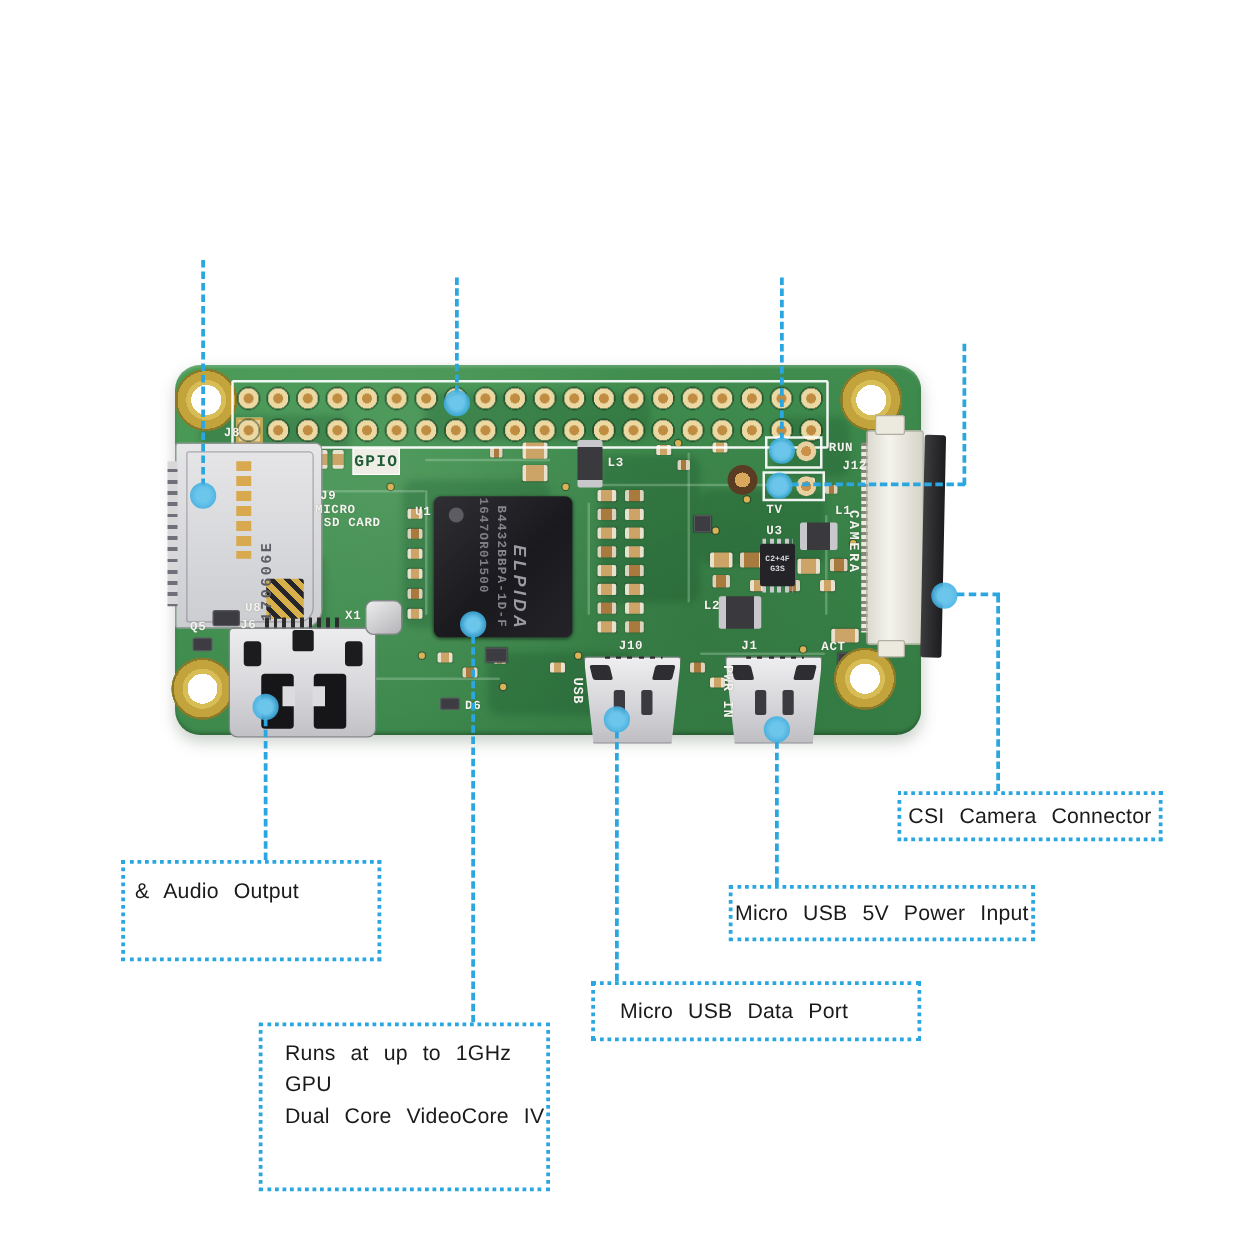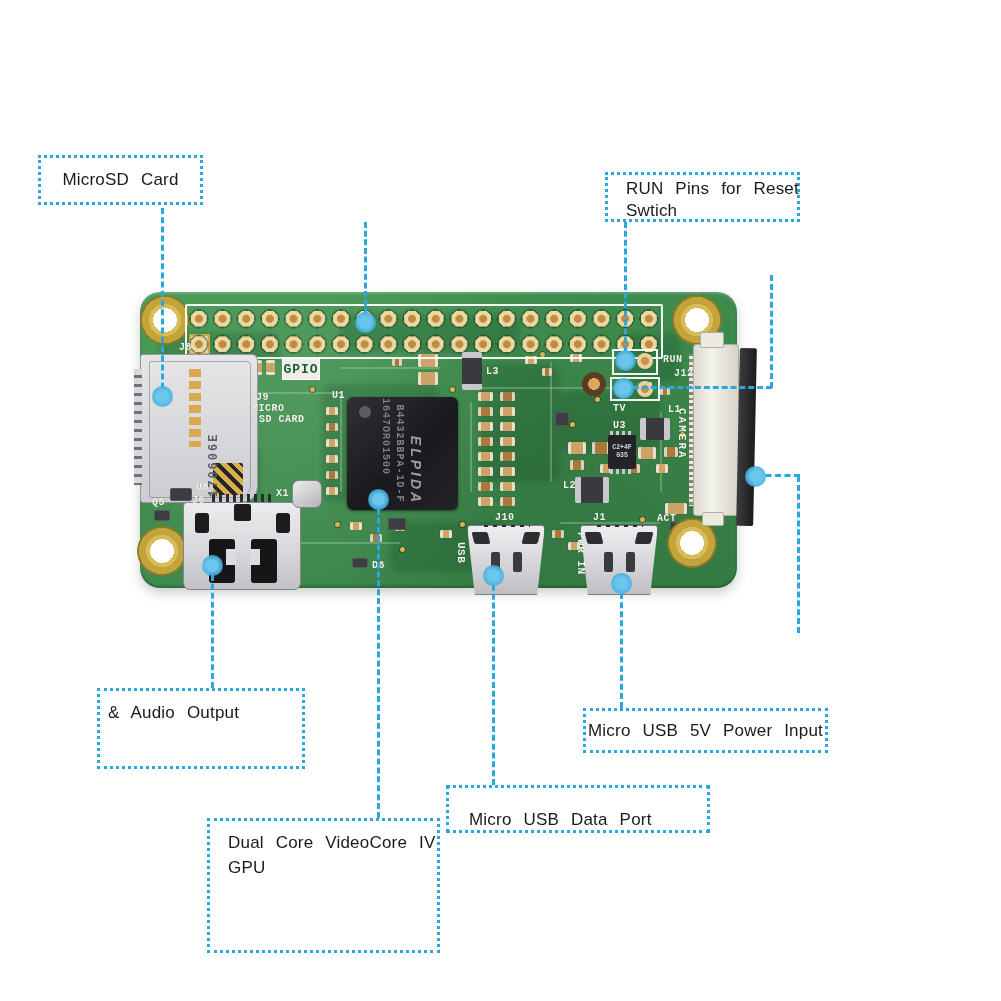--- a/index.html
+++ b/index.html
@@ -287,21 +287,21 @@
     </div>
     <div class="blk" style="left:30px;top:196px;width:22px;height:13px"></div>
     <div class="blk" style="left:14px;top:218px;width:16px;height:11px"></div>
     <div class="blk" style="left:212px;top:266px;width:16px;height:10px"></div>
 
     <span class="silk" style="left:39px;top:50px">J8</span>
     <div class="gpio-tag" style="left:142px;top:66px;width:36px;height:20px">GPIO</div>
     <span class="silk" style="left:116px;top:100px">J9</span>
     <span class="silk" style="left:112px;top:111px">MICRO</span>
     <span class="silk" style="left:119px;top:122px">SD CARD</span>
-    <span class="silk" style="left:192px;top:98px">U1</span>
+    <span class="silk" style="left:192px;top:113px">U1</span>
     <span class="silk" style="left:346px;top:74px">L3</span>
     <span class="silk" style="left:523px;top:62px">RUN</span>
     <span class="silk" style="left:534px;top:76px">J12</span>
     <span class="silk" style="left:473px;top:111px">TV</span>
     <span class="silk vtext" style="left:536px;top:116px;font-size:11px;letter-spacing:2px">CAMERA</span>
     <span class="silk" style="left:528px;top:112px">L1</span>
     <span class="silk" style="left:473px;top:128px">U3</span>
     <span class="silk" style="left:423px;top:188px">L2</span>
     <span class="silk" style="left:12px;top:205px">Q5</span>
     <span class="silk" style="left:56px;top:190px">U8</span>
@@ -330,42 +330,39 @@
   <div class="dot" style="left:152px;top:386px"></div>
   <div class="dot" style="left:355px;top:312px"></div>
   <div class="dot" style="left:615px;top:350px"></div>
   <div class="dot" style="left:613px;top:378px"></div>
   <div class="dot" style="left:745px;top:466px"></div>
   <div class="dot" style="left:202px;top:555px"></div>
   <div class="dot" style="left:368px;top:489px"></div>
   <div class="dot" style="left:483px;top:565px"></div>
   <div class="dot" style="left:611px;top:573px"></div>
 
-  <div class="callout center" style="left:38px;top:155px;width:165px;height:50px">
-    <div class="cline">MicroSD Card</div>
-  </div>
-
-
-  <div class="callout" style="left:605px;top:172px;width:195px;height:50px;padding:3px 0 0 18px;line-height:22px">
-    <div class="cline">RUN Pins for Reset</div>
-    <div class="cline">Swtich</div>
-  </div>
-
-
+
+
+
+
+  <div class="callout center" style="left:718px;top:633px;width:212px;height:40px">
+    <div class="cline">CSI Camera Connector</div>
+  </div>
 
   <div class="callout center" style="left:583px;top:708px;width:245px;height:45px">
     <div class="cline">Micro USB 5V Power Input</div>
   </div>
 
-  <div class="callout" style="left:446px;top:785px;width:264px;height:48px;display:flex;align-items:flex-end;padding-left:20px">
+  <div class="callout" style="left:473px;top:785px;width:264px;height:48px;display:flex;align-items:center;padding-left:20px">
     <div class="cline">Micro USB Data Port</div>
   </div>
 
   <div class="callout" style="left:97px;top:688px;width:208px;height:81px;padding:9px 0 0 8px;line-height:25px">
     <div class="cline">&amp; Audio Output</div>
   </div>
 
   <div class="callout" style="left:207px;top:818px;width:233px;height:135px;padding:9px 0 0 18px;line-height:25px">
+    <div class="cline">Runs at up to 1GHz</div>
+    <div class="cline">GPU</div>
     <div class="cline">Dual Core VideoCore IV</div>
-    <div class="cline">GPU</div>
   </div>
 
 </div>
 
 </body></html>

